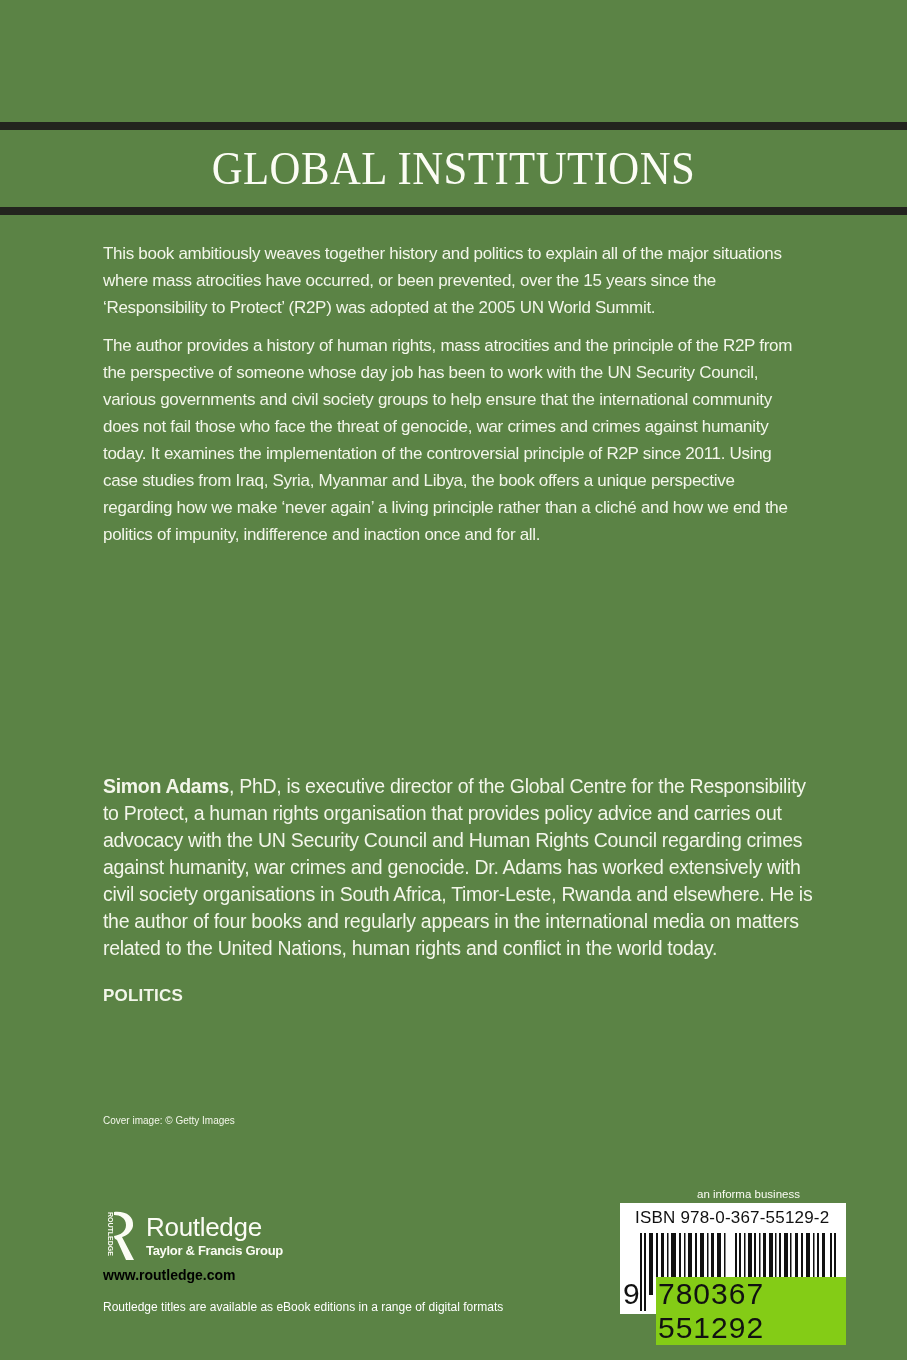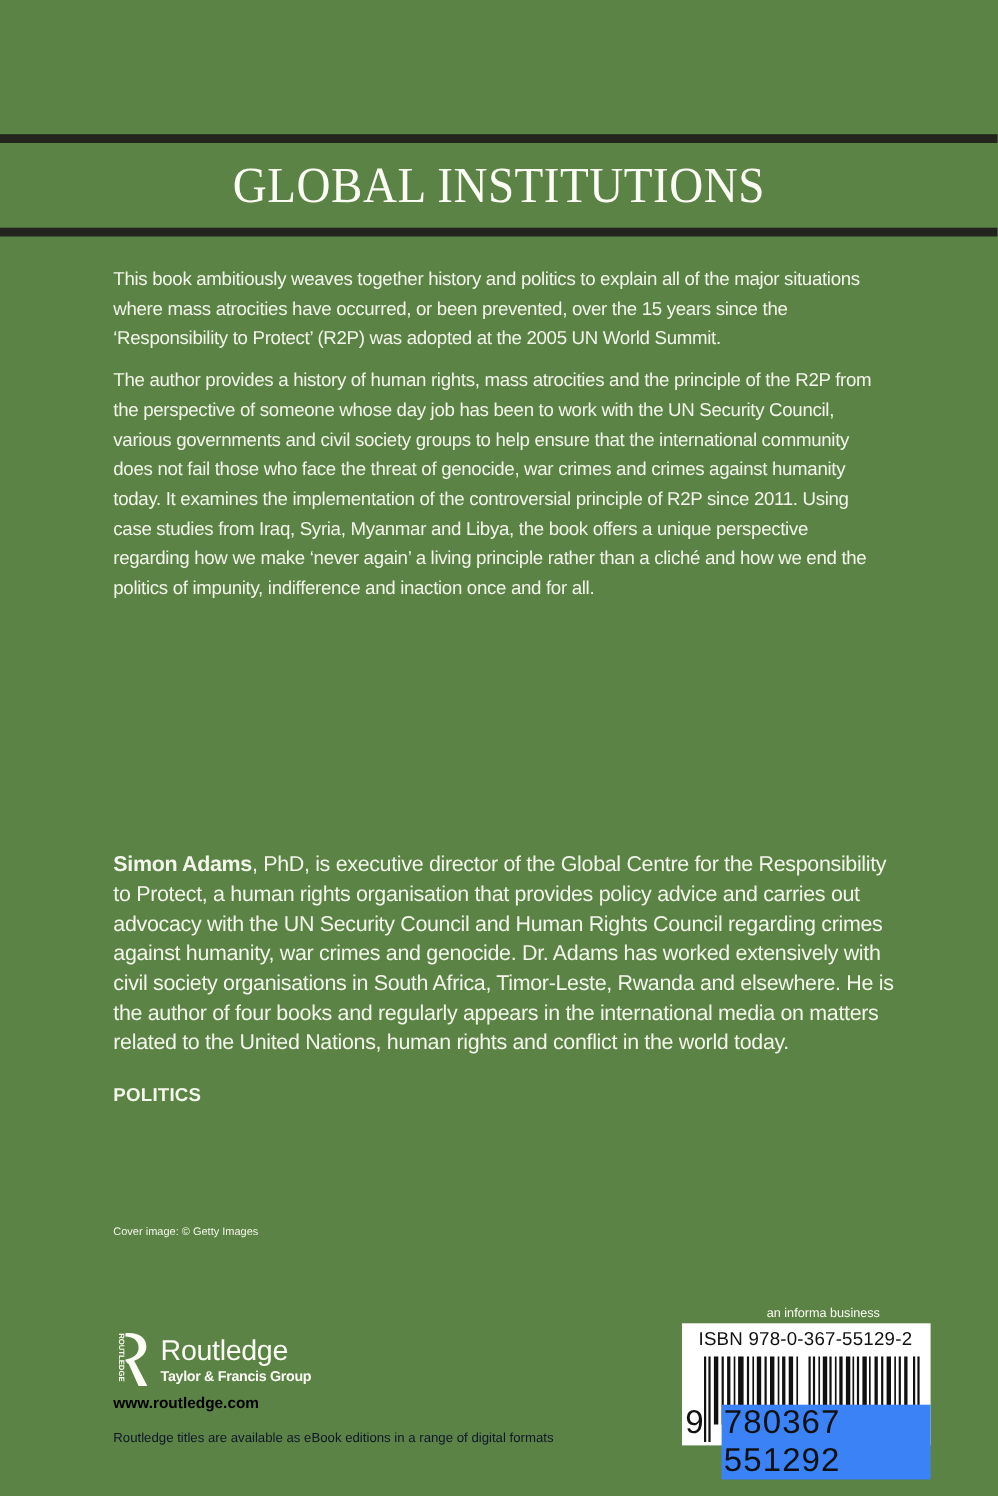--- a/index.html
+++ b/index.html
@@ -54,21 +54,21 @@
   .logo .group {
     position: absolute; left: 46px; top: 33px;
     font-size: 13px; font-weight: bold; color: #fbfcf4; letter-spacing: -0.3px;
   }
   .website {
     position: absolute; left: 103px; top: 1267px;
     font-size: 14px; font-weight: bold; color: #000000;
   }
   .ebook-note {
     position: absolute; left: 103px; top: 1300px;
-    font-size: 12px; color: #0f172a; letter-spacing: 0px;
+    font-size: 12px; color: #ffffff; letter-spacing: 0px;
   }
   .informa {
     position: absolute; left: 697px; top: 1188px;
     font-size: 11.5px; color: #fbfcf4;
   }
   .informa b { font-weight: normal; }
   .barcode-box {
     position: absolute; left: 572px; top: 1203px; width: 226px; height: 111px;
     background: #ffffff;
     margin-left: 48px;
@@ -76,21 +76,21 @@
   .isbn-text {
     position: absolute; left: 15px; top: 5px;
     font-size: 17px; color: #111; letter-spacing: 0.2px;
   }
   .bars { position: absolute; left: 20px; top: 30px; width: 200px; height: 78px; }
   .ean-first {
     position: absolute; left: 3px; top: 74px; font-size: 30px; color: #111;
   }
   .ean-rest {
     position: absolute; left: 36px; top: 74px; font-size: 30px; color: #111; letter-spacing: 1px;
-    background: #3b82f6; padding: 0 2px;
+    background: #84cc16; padding: 0 2px;
   }
 </style>
 </head>
 <body>
 
 <div class="bar top"></div>
 <div class="series-title">GLOBAL INSTITUTIONS</div>
 <div class="bar bottom"></div>
 
 <div class="blurb">

